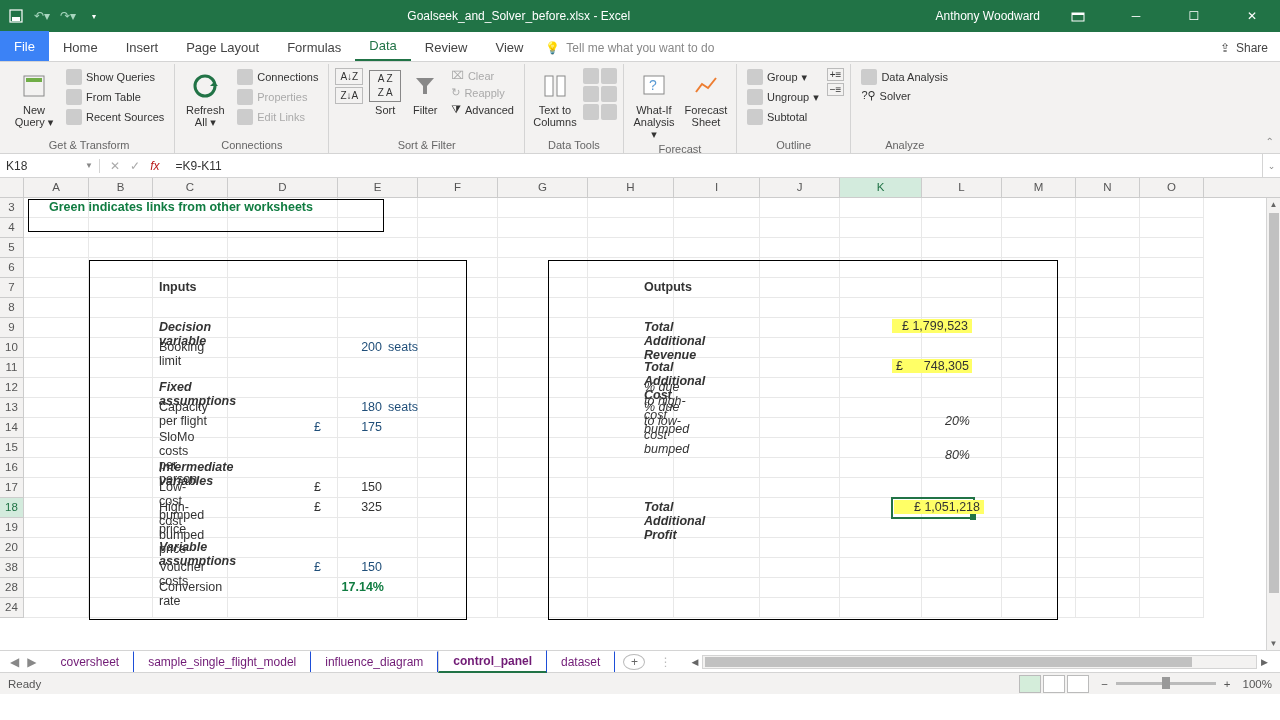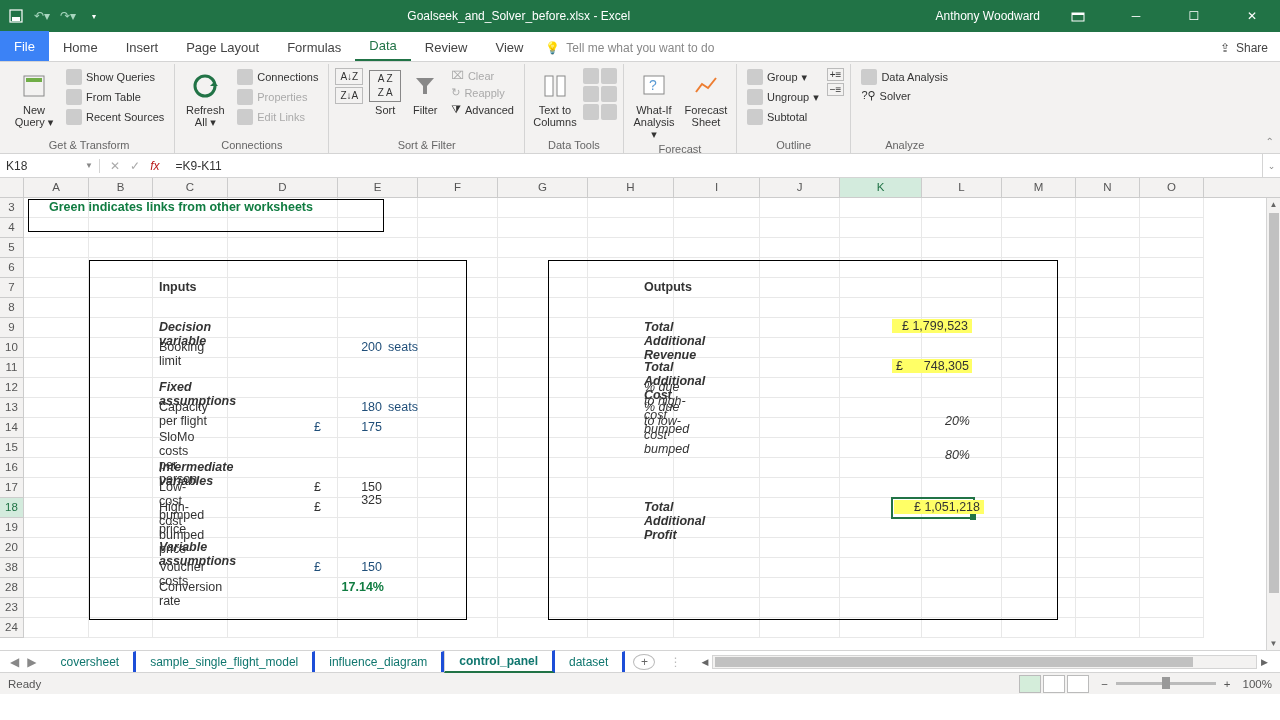--- a/index.html
+++ b/index.html
@@ -68,21 +68,21 @@
 .green { color: #107c41; }
 .rt { text-align: right; }
 .hl { background: #ffff66; padding: 0 4px; }
 .selected-cell { border: 2px solid #217346; position: absolute; }
 .sel-handle { width: 6px; height: 6px; background: #217346; position: absolute; right: -3px; bottom: -3px; }
 
 
 .sheet-bar { height: 22px; display: flex; align-items: center; background: #fff; border-top: 1px solid #d4d4d4; font-size: 12px; }
 .sheet-nav { display: flex; gap: 8px; padding: 0 10px; color: #888; }
 .sheet-tabs { display: flex; align-items: center; }
-.sheet-tab { padding: 3px 14px; border-right: 3px solid #1d4ed8; border-top: 1px solid transparent; background: #fff; color: #0f766e; cursor: pointer; }
+.sheet-tab { padding: 3px 14px; border-right: 1px solid #1d4ed8; border-top: 1px solid transparent; background: #fff; color: #701a75; cursor: pointer; }
 .sheet-tab.active { border-bottom: 2px solid #217346; font-weight: 600; background: #fff; border-top: 1px solid #d4d4d4; border-left: 1px solid #d4d4d4; }
 .new-sheet { padding: 0 10px; color: #666; border: 1px solid #bbb; border-radius: 50%; width: 16px; height: 16px; display:flex; align-items:center; justify-content:center; margin-left: 8px; font-size: 12px;}
 .hscroll { flex: 1; display: flex; align-items: center; margin: 0 8px 0 16px; }
 .hscroll .track { flex: 1; height: 14px; background: #f3f2f1; border: 1px solid #d4d4d4; position: relative; }
 .hscroll .thumb { position: absolute; left: 2px; top: 1px; width: 88%; height: 10px; background: #c1c1c1; }
 .hscroll .arrow { font-size: 9px; color: #666; padding: 0 4px; }
 
 
 .status-bar { height: 22px; background: #f3f2f1; display: flex; align-items: center; padding: 0 8px; font-size: 11.5px; color: #555; border-top: 1px solid #d4d4d4; }
 .status-bar .spacer { flex: 1; }
@@ -711,38 +711,20 @@
         <div class="cell wH"></div>
         <div class="cell wI"></div>
         <div class="cell wJ"></div>
         <div class="cell wK"></div>
         <div class="cell wL"></div>
         <div class="cell wM"></div>
         <div class="cell wN"></div>
         <div class="cell wO"></div>
       </div>
       <div class="row">
-        <div class="row-header">23</div>
-        <div class="cell wA"></div>
-        <div class="cell wB"></div>
-        <div class="cell wC"></div>
-        <div class="cell wD"></div>
-        <div class="cell wE"></div>
-        <div class="cell wF"></div>
-        <div class="cell wG"></div>
-        <div class="cell wH"></div>
-        <div class="cell wI"></div>
-        <div class="cell wJ"></div>
-        <div class="cell wK"></div>
-        <div class="cell wL"></div>
-        <div class="cell wM"></div>
-        <div class="cell wN"></div>
-        <div class="cell wO"></div>
-      </div>
-      <div class="row">
         <div class="row-header">24</div>
         <div class="cell wA"></div>
         <div class="cell wB"></div>
         <div class="cell wC"></div>
         <div class="cell wD"></div>
         <div class="cell wE"></div>
         <div class="cell wF"></div>
         <div class="cell wG"></div>
         <div class="cell wH"></div>
         <div class="cell wI"></div>
@@ -773,21 +755,21 @@
     <div class="lbl" style="left:135px;top:232px;">SloMo costs per person</div>
     <div class="lbl blue" style="left:290px;top:222px;">£</div>
     <div class="lbl blue rt" style="left:318px;top:222px;width:40px;">175</div>
 
     <div class="lbl bold italic" style="left:135px;top:262px;">Intermediate variables</div>
     <div class="lbl" style="left:135px;top:282px;">Low-cost bumped price</div>
     <div class="lbl" style="left:290px;top:282px;">£</div>
     <div class="lbl rt" style="left:318px;top:282px;width:40px;">150</div>
     <div class="lbl" style="left:135px;top:302px;">High-cost bumped price</div>
     <div class="lbl" style="left:290px;top:302px;">£</div>
-    <div class="lbl rt" style="left:318px;top:295px;width:40px;">325</div>
+    <div class="lbl rt" style="left:318px;top:302px;width:40px;">325</div>
 
     <div class="lbl bold italic" style="left:135px;top:342px;">Variable assumptions</div>
     <div class="lbl" style="left:135px;top:362px;">Voucher costs</div>
     <div class="lbl blue" style="left:290px;top:362px;">£</div>
     <div class="lbl blue rt" style="left:318px;top:362px;width:40px;">150</div>
     <div class="lbl" style="left:135px;top:382px;">Conversion rate</div>
     <div class="lbl bold green rt" style="left:300px;top:382px;width:60px;">17.14%</div>
 
     <div class="box" style="left:524px;top:62px;width:510px;height:360px;"></div>
     <div class="lbl bold" style="left:620px;top:82px;">Outputs</div>

